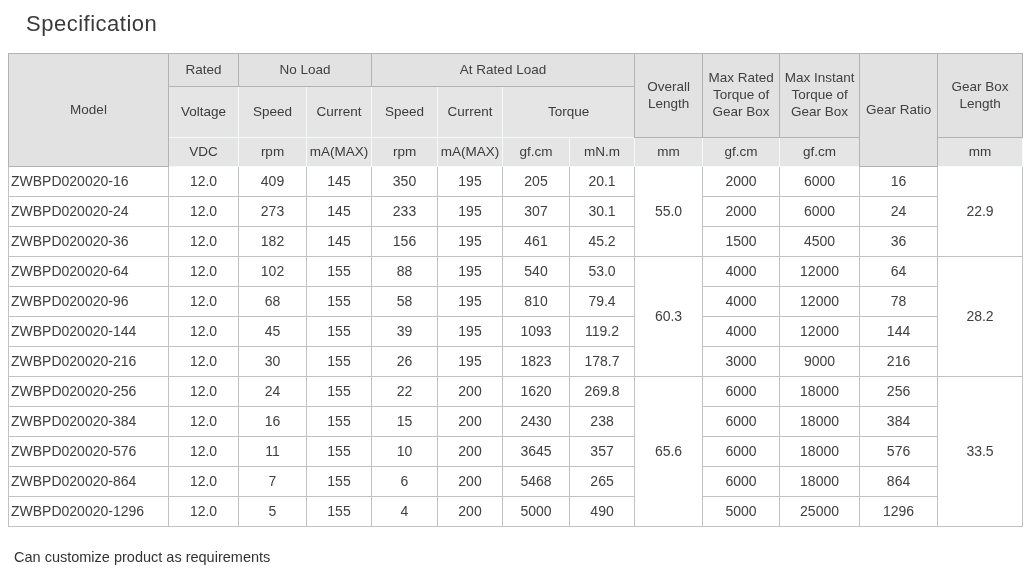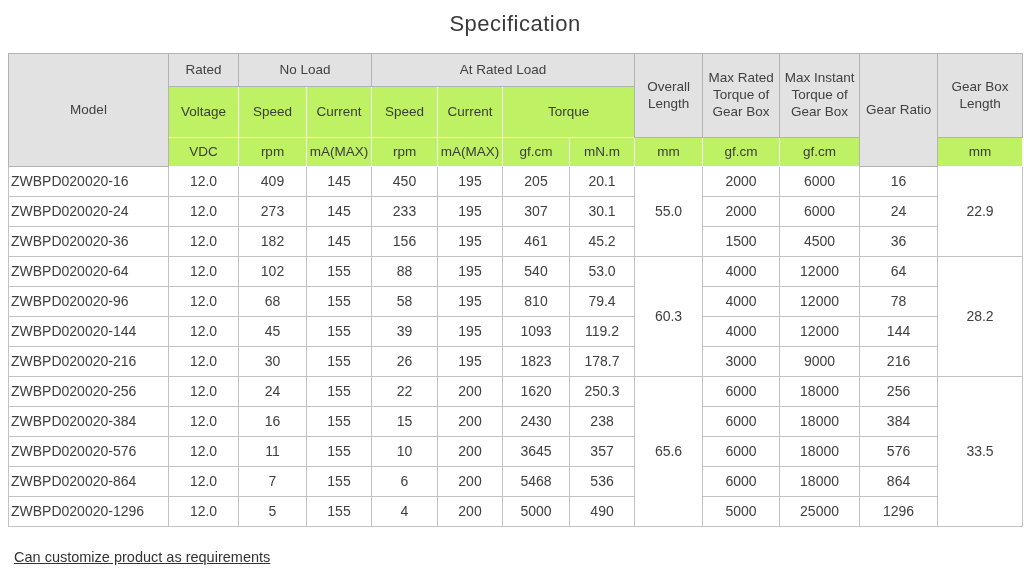--- a/index.html
+++ b/index.html
@@ -5,26 +5,25 @@
   * { box-sizing: border-box; }
   html, body {
     margin: 0; padding: 0;
     width: 1024px; height: 586px;
     background: #ffffff;
     font-family: "Liberation Sans", sans-serif;
     color: #3f3f3f;
     overflow: hidden;
   }
   .page-title {
-    margin: 11px 0 0 6px;
+    margin: 11px 0 0 26px;
     font-size: 22px;
     font-weight: 400;
     letter-spacing: 0.5px;
     color: #3a3a3a;
-    text-align: center;
   }
   table.spec {
     border-collapse: collapse;
     table-layout: fixed;
     width: 1014px;
     margin: 16px 0 0 8px;
     border: 1px solid #a8a8a8;
   }
   th, td {
     font-weight: normal;
@@ -34,21 +33,21 @@
     overflow: hidden;
     line-height: 1.25;
   }
   th.gray {
     background: #e2e2e2;
     border: 1px solid #b3b3b3;
     font-size: 13.5px;
     color: #414141;
   }
   th.blue {
-    background: #bef264;
+    background: #e5e5e5;
     border: 1px solid #f6f9fa;
     font-size: 13.5px;
     color: #3c3c3c;
   }
   tr.h-row1 th { height: 33px; }
   tr.h-row2 th { height: 51px; }
   tr.h-row3 th { height: 29px; margin-left: 20px; }
   tbody td {
     font-size: 14px;
     height: 30px;
@@ -56,21 +55,20 @@
     background: #ffffff;
     color: #404040;
   }
   td.model-col {
     text-align: left;
   }
   .footer-note {
     margin: 22px 0 16px 14px;
     font-size: 14.5px;
     color: #333333;
-    text-decoration: underline;
   }
 </style>
 </head>
 <body>
 
 <h1 class="page-title">Specification</h1>
 
 <table class="spec">
   <colgroup>
     <col style="width:160px">
@@ -120,21 +118,21 @@
       <th class="blue">gf.cm</th>
       <th class="blue">mm</th>
     </tr>
   </thead>
   <tbody>
       <tr>
         <td class="model-col">ZWBPD020020-16</td>
         <td>12.0</td>
         <td>409</td>
         <td>145</td>
-        <td>450</td>
+        <td>350</td>
         <td>195</td>
         <td>205</td>
         <td>20.1</td>
         <td rowspan="3">55.0</td>
         <td>2000</td>
         <td>6000</td>
         <td>16</td>
         <td rowspan="3">22.9</td>
       </tr>
       <tr>
@@ -218,21 +216,21 @@
         <td>216</td>
       </tr>
       <tr>
         <td class="model-col">ZWBPD020020-256</td>
         <td>12.0</td>
         <td>24</td>
         <td>155</td>
         <td>22</td>
         <td>200</td>
         <td>1620</td>
-        <td>250.3</td>
+        <td>269.8</td>
         <td rowspan="5">65.6</td>
         <td>6000</td>
         <td>18000</td>
         <td>256</td>
         <td rowspan="5">33.5</td>
       </tr>
       <tr>
         <td class="model-col">ZWBPD020020-384</td>
         <td>12.0</td>
         <td>16</td>
@@ -259,21 +257,21 @@
         <td>576</td>
       </tr>
       <tr>
         <td class="model-col">ZWBPD020020-864</td>
         <td>12.0</td>
         <td>7</td>
         <td>155</td>
         <td>6</td>
         <td>200</td>
         <td>5468</td>
-        <td>536</td>
+        <td>265</td>
         <td>6000</td>
         <td>18000</td>
         <td>864</td>
       </tr>
       <tr>
         <td class="model-col">ZWBPD020020-1296</td>
         <td>12.0</td>
         <td>5</td>
         <td>155</td>
         <td>4</td>

